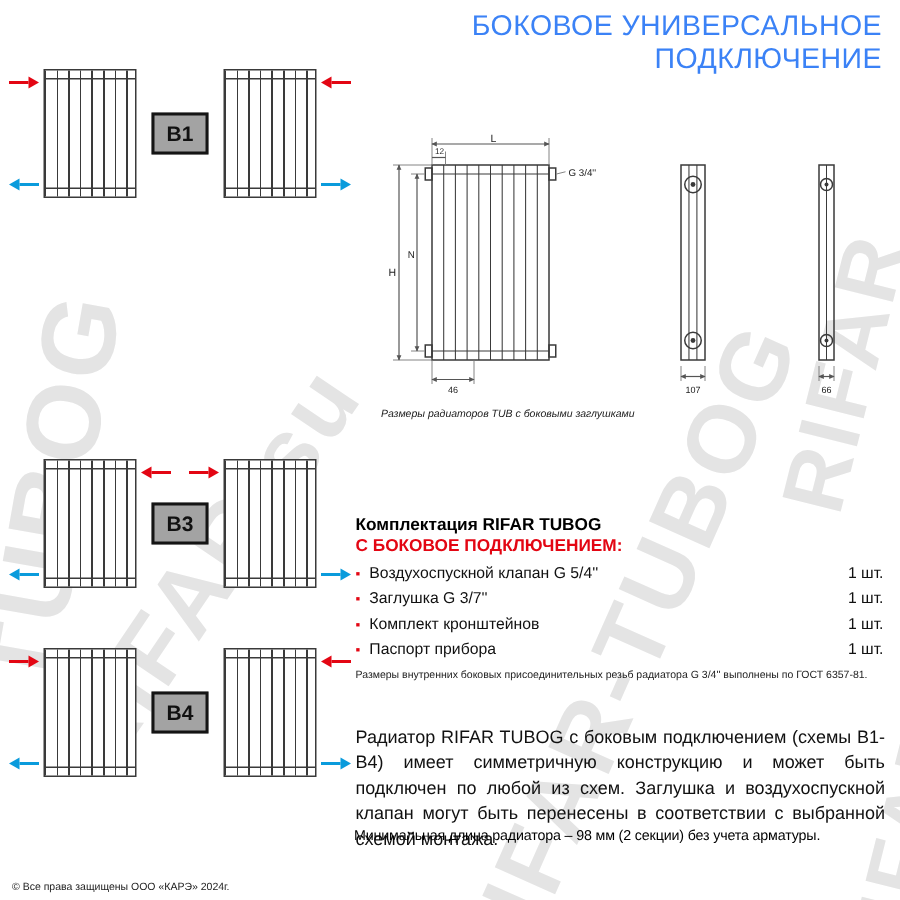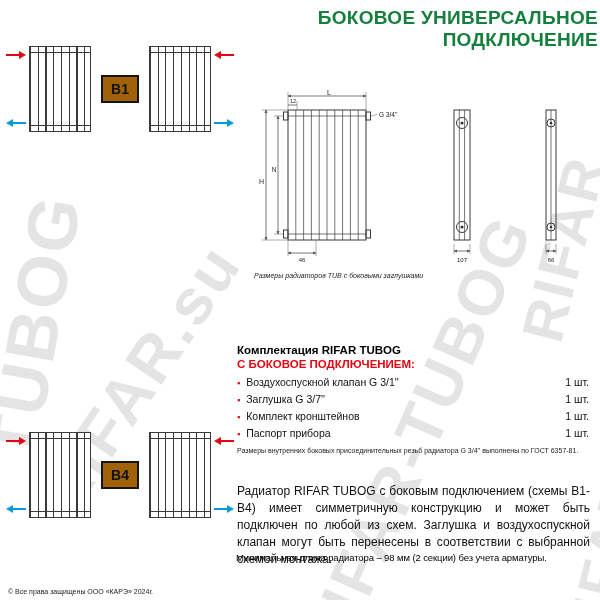--- a/index.html
+++ b/index.html
@@ -10,39 +10,39 @@
   }
   #wm-layer{position:absolute;inset:0;overflow:hidden;z-index:0}
   .watermark{
     position:absolute;font-weight:bold;color:#e4e4e4;
     transform-origin:0 0;white-space:nowrap;letter-spacing:3px;user-select:none;
   }
   #content{position:absolute;inset:0;z-index:1}
 
   
   #page-title{
-    position:absolute;top:7px;right:2px;text-align:right;
-    font-size:19px;font-weight:bold;line-height:1.18;letter-spacing:.3px;color:#15803d;
+    position:absolute;top:7px;right:12px;text-align:right;
+    font-size:19px;font-weight:normal;line-height:1.18;letter-spacing:.3px;color:#3b82f6;
   }
 
   
   .scheme-row{position:absolute;left:8px;width:224px;height:86px}
   #row0{top:46px}#row1{top:176px}#row2{top:306px}#row3{top:432px}
   .rad{
     position:absolute;top:0;bottom:0;width:62px;
     background:repeating-linear-gradient(90deg,#3a3a3a 0 1px,#ffffff 1px 7.75px);
     border:1px solid #3a3a3a;box-sizing:border-box;
   }
   .rad::before,.rad::after{content:"";position:absolute;left:0;right:0;border-top:1.3px solid #3a3a3a}
   .rad::before{top:5px}
   .rad::after{bottom:5px}
   .rad-left{left:21px}.rad-right{right:21px}
   .scheme-label{
     position:absolute;left:50%;top:50%;transform:translate(-50%,-50%);
-    width:34px;height:24px;border:2px solid #141414;background:#a16207;
+    width:34px;height:24px;border:2px solid #141414;background:#a3a3a3;
     display:flex;align-items:center;justify-content:center;
     font-weight:bold;font-size:14px;
   }
   .flow-arrow{position:absolute;display:flex;align-items:center;height:8px}
   .v-top{top:4px}.v-bottom{bottom:4px}
   .h-left{left:-24px}.h-right{right:-24px}
   .flow-arrow i{display:block;width:13px;height:2px}
   .flow-arrow b{display:block;width:0;height:0}
 
   
@@ -97,20 +97,43 @@
         <span class="flow-arrow v-bottom h-left">
           <b style="border-top: 4px solid transparent; border-bottom: 4px solid transparent; border-right: 7px solid rgb(10, 155, 220);"></b>
           <i style="background: rgb(10, 155, 220);"></i>
         </span>
       </div>
     <div class="scheme-label">В1</div>
     <div class="rad rad-right">
         <span class="flow-arrow v-top h-right">
           <b style="border-top: 4px solid transparent; border-bottom: 4px solid transparent; border-right: 7px solid rgb(227, 6, 19);"></b>
           <i style="background: rgb(227, 6, 19);"></i>
+        </span>
+        <span class="flow-arrow v-bottom h-right">
+          <i style="background: rgb(10, 155, 220);"></i>
+          <b style="border-top: 4px solid transparent; border-bottom: 4px solid transparent; border-left: 7px solid rgb(10, 155, 220);"></b>
+        </span>
+      </div>
+  </div>
+  <div class="scheme-row" id="row2">
+    <div class="rad rad-left">
+        <span class="flow-arrow v-top h-right">
+          <b style="border-top: 4px solid transparent; border-bottom: 4px solid transparent; border-right: 7px solid rgb(227, 6, 19);"></b>
+          <i style="background: rgb(227, 6, 19);"></i>
+        </span>
+        <span class="flow-arrow v-bottom h-left">
+          <b style="border-top: 4px solid transparent; border-bottom: 4px solid transparent; border-right: 7px solid rgb(10, 155, 220);"></b>
+          <i style="background: rgb(10, 155, 220);"></i>
+        </span>
+      </div>
+    <div class="scheme-label">В3</div>
+    <div class="rad rad-right">
+        <span class="flow-arrow v-top h-left">
+          <i style="background: rgb(227, 6, 19);"></i>
+          <b style="border-top: 4px solid transparent; border-bottom: 4px solid transparent; border-left: 7px solid rgb(227, 6, 19);"></b>
         </span>
         <span class="flow-arrow v-bottom h-right">
           <i style="background: rgb(10, 155, 220);"></i>
           <b style="border-top: 4px solid transparent; border-bottom: 4px solid transparent; border-left: 7px solid rgb(10, 155, 220);"></b>
         </span>
       </div>
   </div>
   <div class="scheme-row" id="row3">
     <div class="rad rad-left">
         <span class="flow-arrow v-top h-left">
@@ -218,21 +241,21 @@
 
     <text x="14" y="190" font-size="7" font-style="italic">Размеры радиаторов TUB с боковыми заглушками</text>
   </svg>
 
   <div id="equipment">
     <div class="eq-title">Комплектация RIFAR TUBOG</div>
     <div class="eq-title2">С БОКОВОЕ ПОДКЛЮЧЕНИЕМ:</div>
     <div class="eq-list">
       <div class="eq-item">
         <span class="bullet">▪</span>
-        <span class="name">Воздухоспускной клапан G 3/1''</span>
+        <span class="name">Воздухоспускной клапан G 5/4''</span>
         <span class="qty">1 шт.</span>
       </div>
       <div class="eq-item">
         <span class="bullet">▪</span>
         <span class="name">Заглушка G 3/7''</span>
         <span class="qty">1 шт.</span>
       </div>
       <div class="eq-item">
         <span class="bullet">▪</span>
         <span class="name">Комплект кронштейнов</span>

